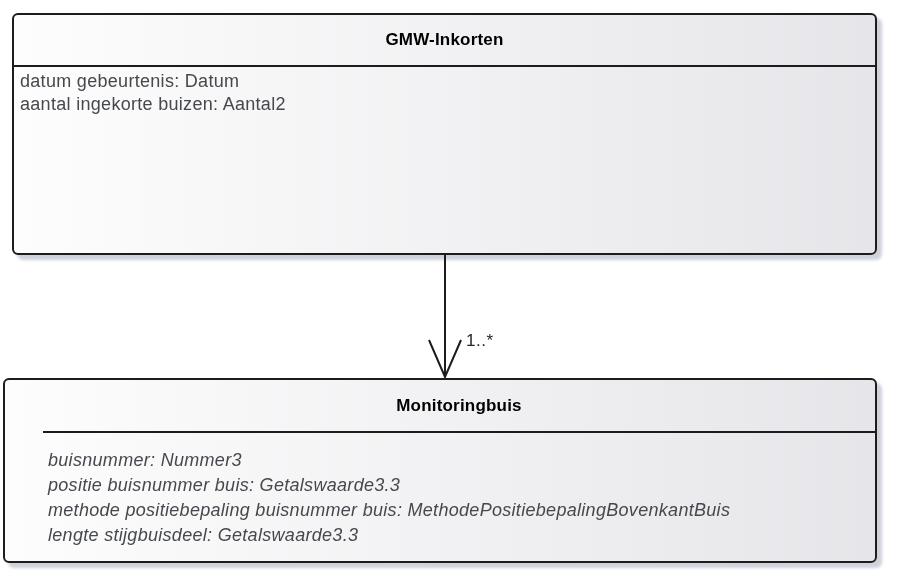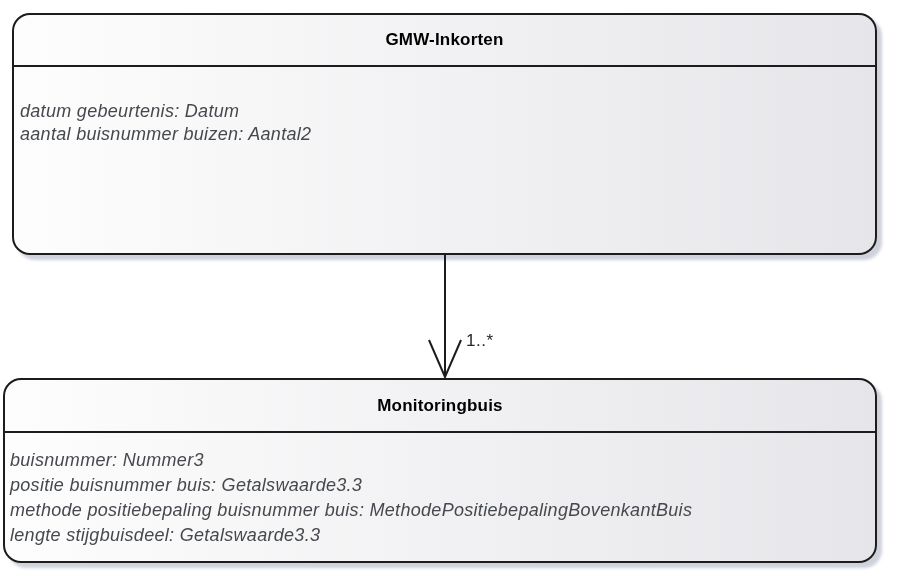--- a/index.html
+++ b/index.html
@@ -13,26 +13,26 @@
   }
   .diagram {
     position: relative;
     width: 900px;
     height: 583px;
   }
   .uml-class {
     position: absolute;
     box-sizing: border-box;
     border: 2px solid var(--box-border, #1c1c1c);
-    border-radius: 18px;
+    border-radius: 6px;
     background: linear-gradient(90deg, var(--box-fill-left, #ffffff) 0%, var(--box-fill-right, #e6e6ea) 100%);
     box-shadow: 5px 5px 3px var(--shadow, rgba(148,156,176,0.45));
   }
   .uml-class.top    { left: 12px; top: 13px;  width: 865px; height: 242px; }
-  .uml-class.bottom { left: 3px;  top: 378px; width: 874px; height: 185px; }
+  .uml-class.bottom { left: 3px;  top: 378px; width: 874px; height: 185px; padding-left: 38px; }
 
   .uml-title {
     box-sizing: border-box;
     border-bottom: 2px solid var(--box-border, #1c1c1c);
     display: flex;
     align-items: center;
     justify-content: center;
     font-weight: bold;
     font-size: 17px;
     letter-spacing: 0.2px;
@@ -40,21 +40,21 @@
   }
   .top .uml-title    { height: 52px; }
   .bottom .uml-title { height: 53px; }
 
   .uml-attrs {
     color: var(--attribute-text, #45484d);
     font-size: 18px;
     letter-spacing: 0.3px;
     white-space: nowrap;
   }
-  .top .uml-attrs    { padding: 33px 8px 0 6px; line-height: 23px; font-style: italic; }
+  .top .uml-attrs    { padding: 3px 8px 0 6px; line-height: 23px; }
   .bottom .uml-attrs { padding: 15px 8px 0 5px; line-height: 25px; font-style: italic; }
 
   .attr.stereotype {
     margin-top: 16px;
     padding-left: 13px;
   }
 
   .connector {
     position: absolute;
     left: 420px;
@@ -80,21 +80,21 @@
 </style>
 </head>
 <body>
 
 <div class="diagram">
 
   <div class="uml-class top">
     <div class="uml-title">GMW-Inkorten</div>
     <div class="uml-attrs">
       <div class="attr">datum gebeurtenis: Datum</div>
-      <div class="attr">aantal buisnummer buizen: Aantal2</div>
+      <div class="attr">aantal ingekorte buizen: Aantal2</div>
     </div>
   </div>
 
   <svg class="connector" viewBox="0 0 160 124" xmlns="http://www.w3.org/2000/svg">
     <line x1="25" y1="0" x2="25" y2="121"></line>
     <polyline points="9,85 25,122 41,85"></polyline>
   </svg>
   <span class="multiplicity">1..*</span>
 
   <div class="uml-class bottom">

